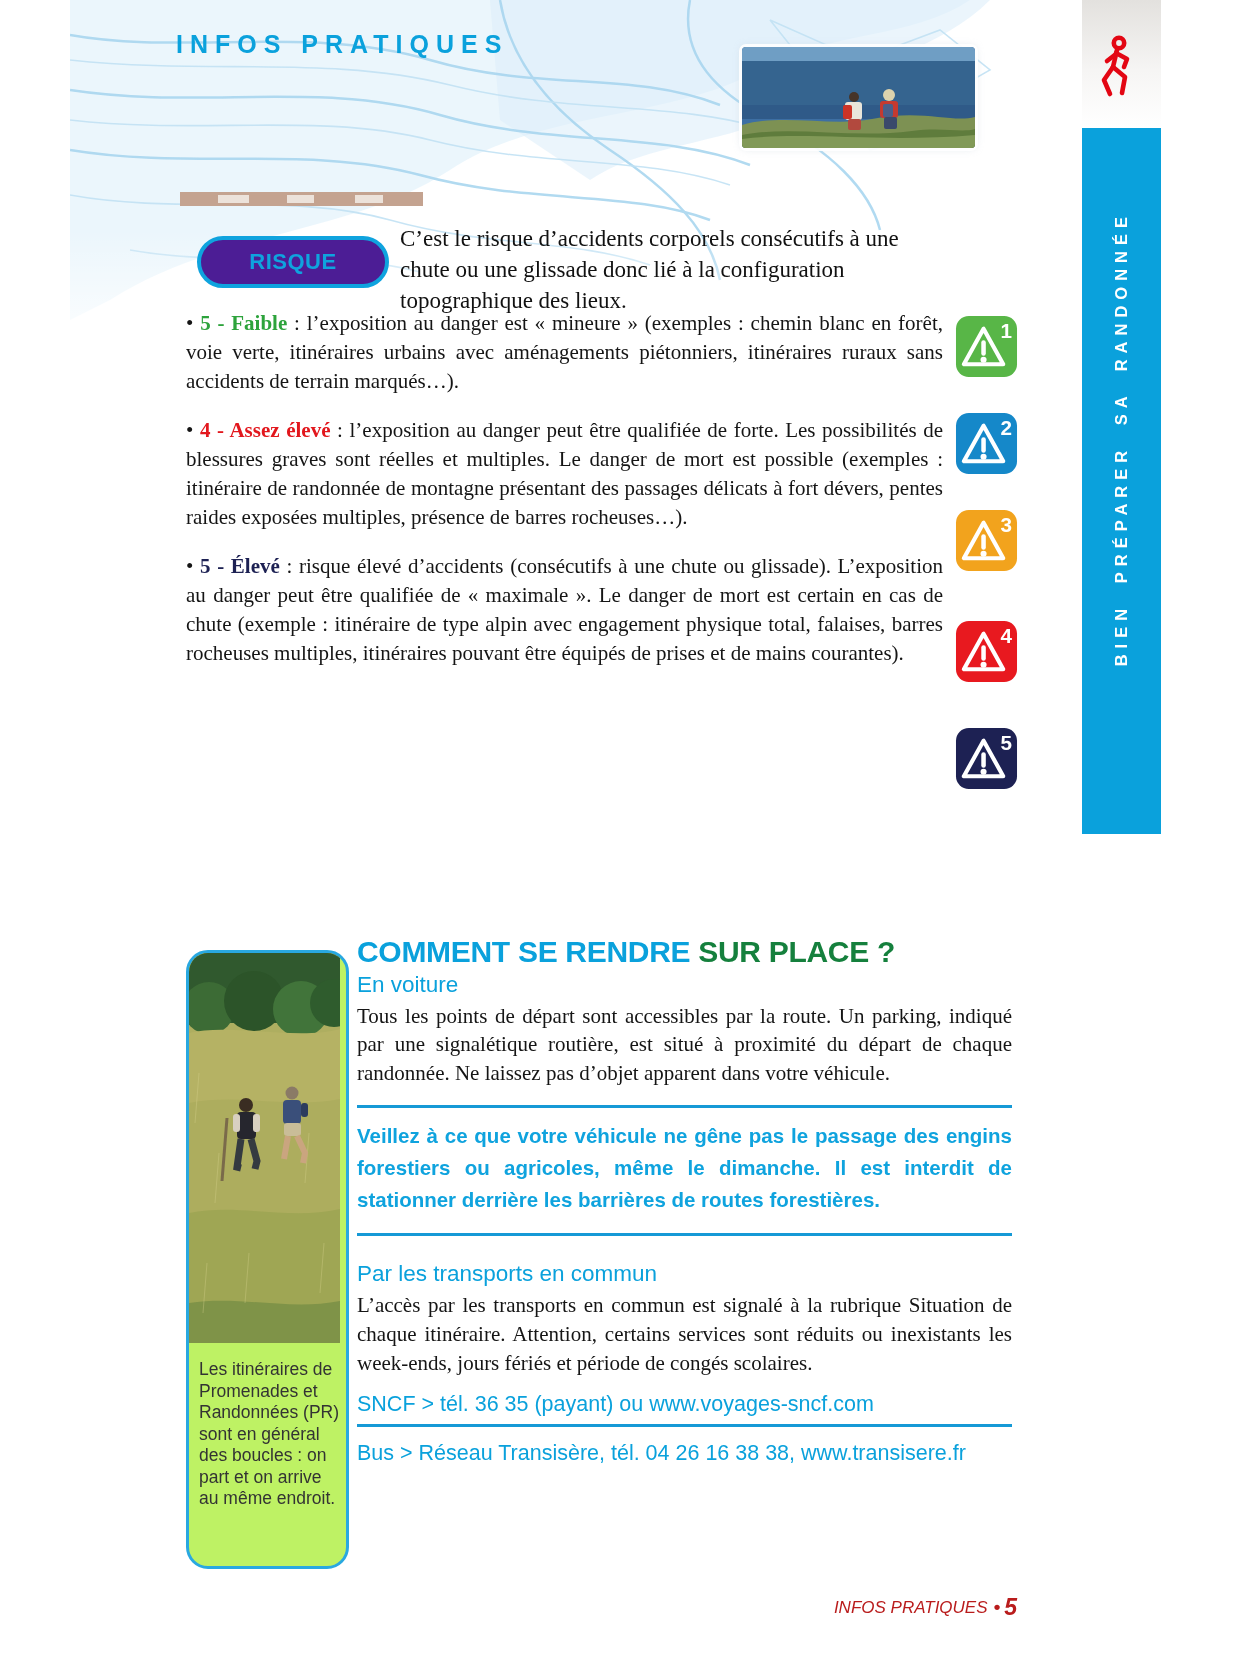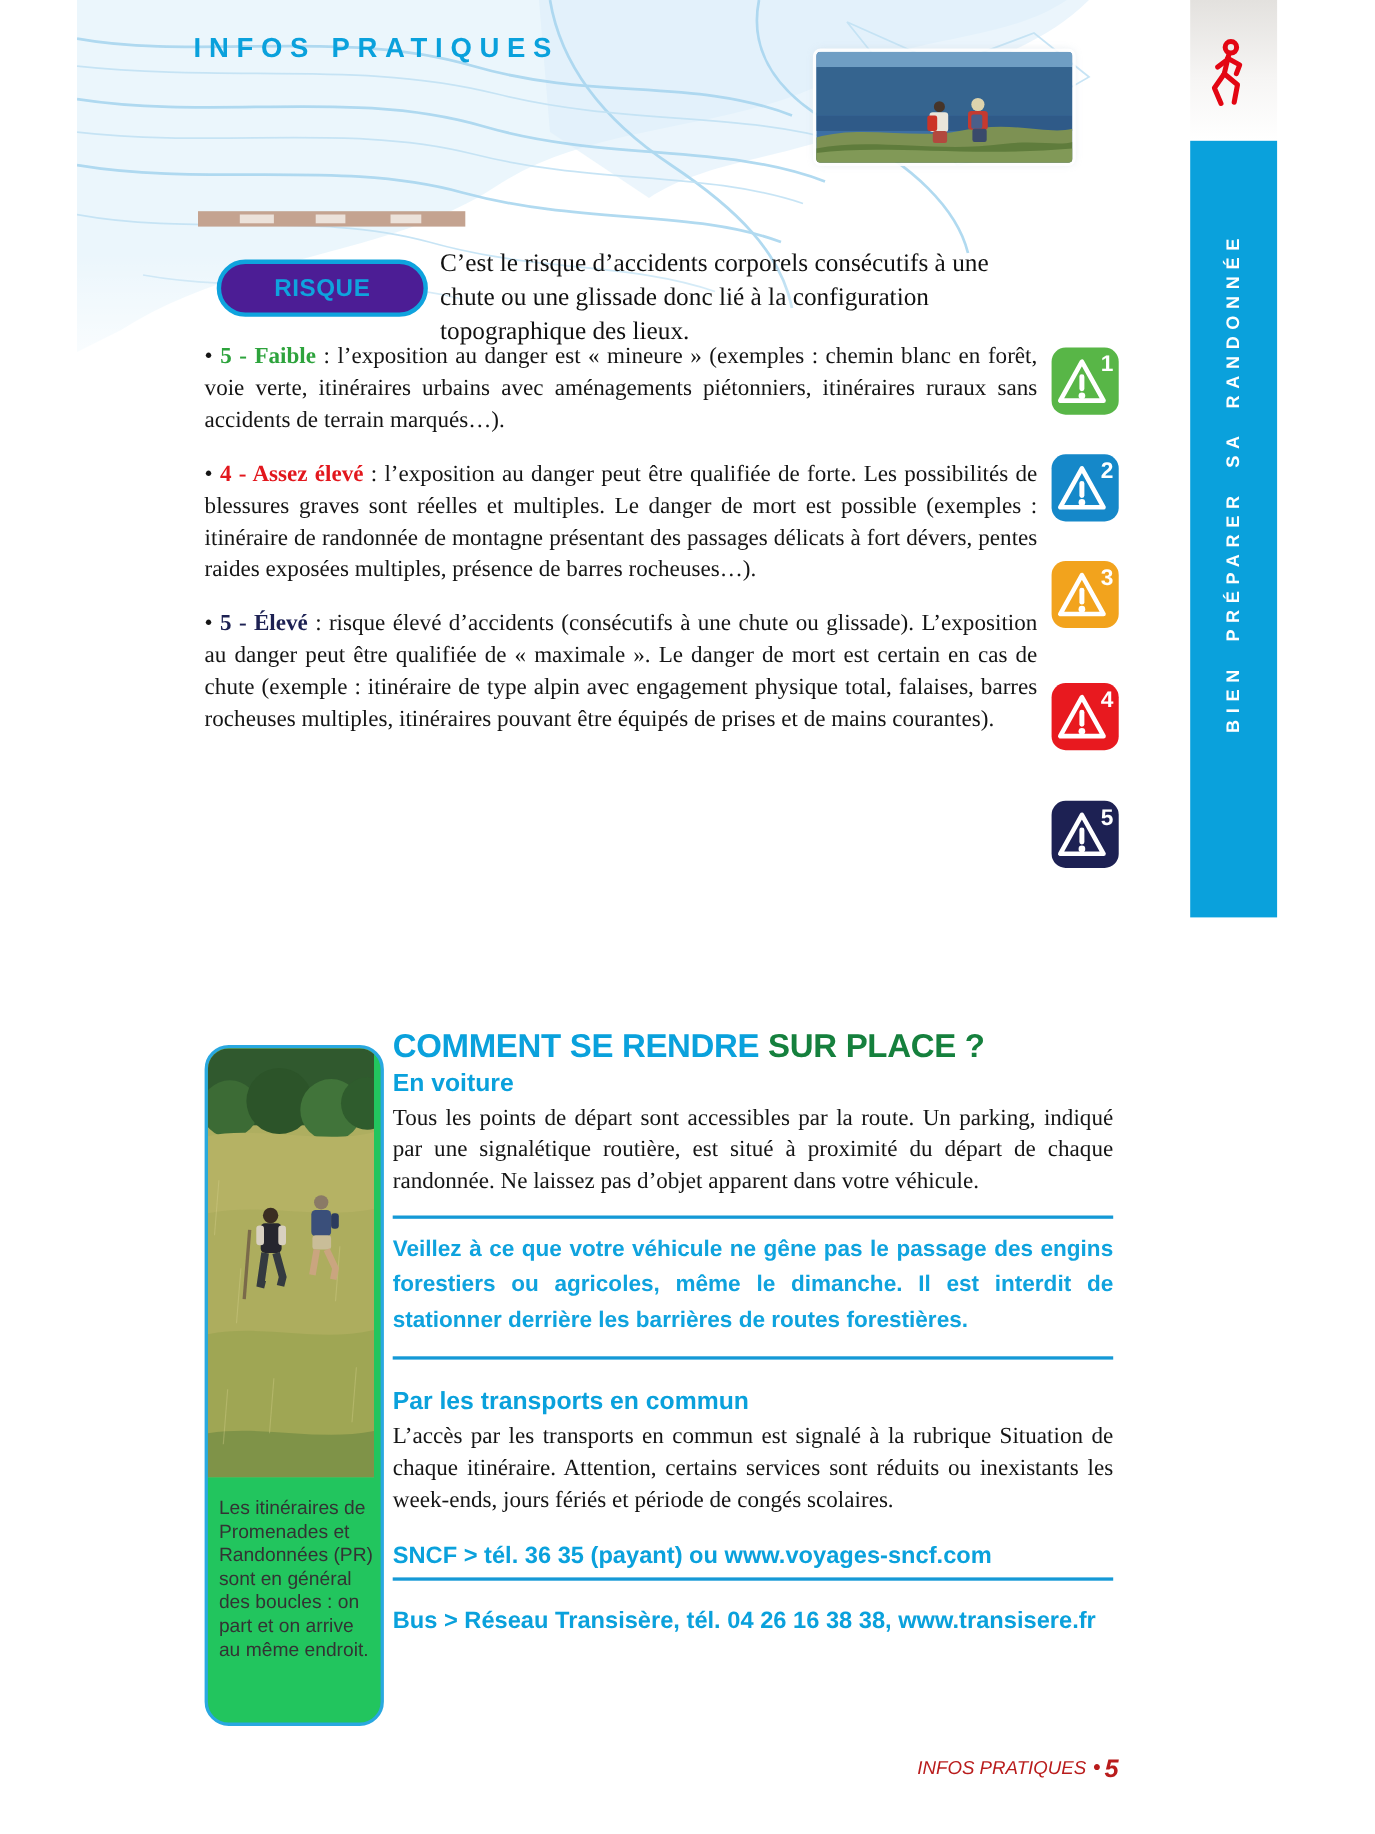--- a/index.html
+++ b/index.html
@@ -51,39 +51,39 @@
   .lv1 .risk-label{color:#1588c9;}
   .lv2 .risk-label{color:#f29c1f;}
   .lv3 .risk-label{color:#e2171d;}
   .lv4 .risk-label{color:#1d2153;}
 
   
   .warn{position:absolute;left:955px;width:63px;height:63px;}
 
   
   .photo-card{position:absolute;left:186px;top:950px;width:157px;height:613px;border:3px solid #29a8e0;
-        border-radius:22px;overflow:hidden;background:#22c55e;}
+        border-radius:22px;overflow:hidden;background:#bef264;}
   .photo-caption{padding:12px 6px 0 10px;font-family:"Liberation Sans",sans-serif;font-size:17.5px;
         line-height:1.23;color:#333;}
 
   
   .main-col{position:absolute;left:357px;top:936px;width:655px;}
   .h2{font-family:"Liberation Sans",sans-serif;font-weight:bold;font-size:30px;line-height:1.05;
         letter-spacing:-.3px;margin:0;white-space:nowrap;}
   .h2 .t1{color:#0aa1dc;}
   .h2 .t2{color:#15803d;}
-  .h3{font-family:"Liberation Sans",sans-serif;font-weight:bold;font-size:22.5px;color:#0aa1dc;
+  .h3{font-family:"Liberation Sans",sans-serif;font-weight:normal;font-size:22.5px;color:#0aa1dc;
         margin:4px 0 0 0;}
   .body-serif{font-size:21px;line-height:1.38;text-align:justify;margin:4px 0 0 0;}
   .rule{height:3px;background:#1599d6;margin-top:17px;}
   .callout{font-family:"Liberation Sans",sans-serif;font-weight:bold;font-size:20.5px;color:#0fa3de;
         line-height:1.56;text-align:justify;margin:12px 0 0 0;}
   .sub2{margin-top:25px;}
-  .contact{font-family:"Liberation Sans",sans-serif;font-weight:bold;font-size:21.5px;color:#0aa1dc;
-        margin-top:24px;}
+  .contact{font-family:"Liberation Sans",sans-serif;font-weight:normal;font-size:21.5px;color:#0aa1dc;
+        margin-top:14px;}
   .contact-sncf{border-bottom:3px solid #1599d6;padding-bottom:7px;}
 
   
   .footer{position:absolute;left:357px;top:1594px;width:660px;text-align:right;
         font-family:"Liberation Sans",sans-serif;font-size:17px;color:#b91c1c;white-space:nowrap;font-style:italic;}
   .footer .pg{font-size:23px;font-weight:bold;vertical-align:-2px;}
   .footer .sep{font-size:19px;font-weight:bold;padding:0 4px 0 6px;}
 </style>
 </head>
 <body>

